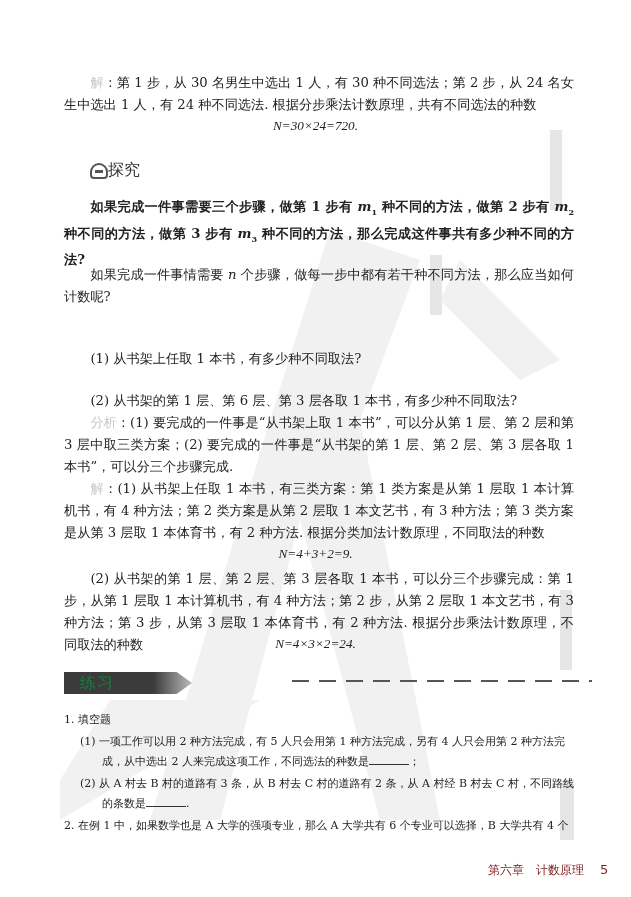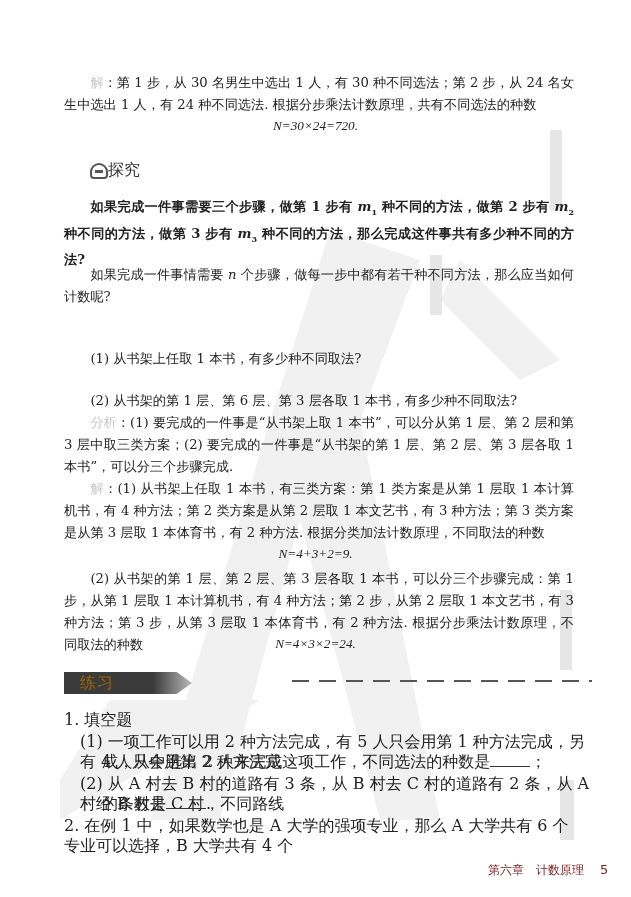--- a/index.html
+++ b/index.html
@@ -32,29 +32,29 @@
   }
   .explore-icon::after {
     content: ""; position: absolute; left: 3px; right: 3px; top: 5px; height: 3px; background: #555;
   }
   .practice-bar {
     position: absolute; left: 64px; top: 672px; height: 22px; width: 128px;
     background: linear-gradient(90deg, #3b3b3b 0%, #3b3b3b 70%, #bbb 100%);
     clip-path: polygon(0 0, 88% 0, 100% 50%, 88% 100%, 0 100%);
   }
   .practice-label {
-    position: absolute; left: 80px; top: 672px; line-height: 22px; font-size: 16px; color: #a16207;
+    position: absolute; left: 80px; top: 672px; line-height: 22px; font-size: 16px; color: #15803d;
     font-family: "DejaVu Sans", sans-serif; letter-spacing: 1px;
   }
   .dash-row {
     position: absolute; left: 292px; top: 680px; width: 300px; height: 2px;
     background: repeating-linear-gradient(90deg, #555 0 17px, transparent 17px 27px);
   }
   .ex {
-    position: absolute; font-size: 16px; line-height: 20px; width: 520px;
+    position: absolute; font-size: 11px; line-height: 20px; width: 520px;
     font-family: "DejaVu Serif", serif;
   }
   .blank { display: inline-block; width: 40px; border-bottom: 1px solid #333; height: 12px; vertical-align: baseline; }
   .footer {
     position: absolute; top: 842px; left: 488px; font-size: 12px; font-family: "DejaVu Sans", sans-serif; color: #7f1d1d;
   }
   .footer .num { margin-left: 16px; font-size: 13px; }
   sub { font-size: 8px; }
 </style>
 </head>

